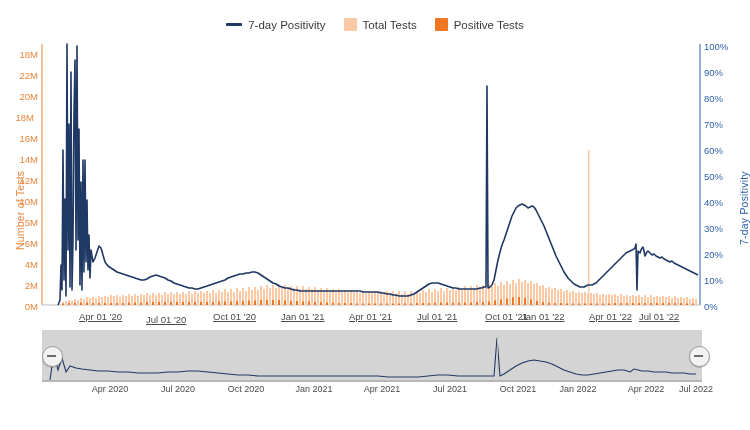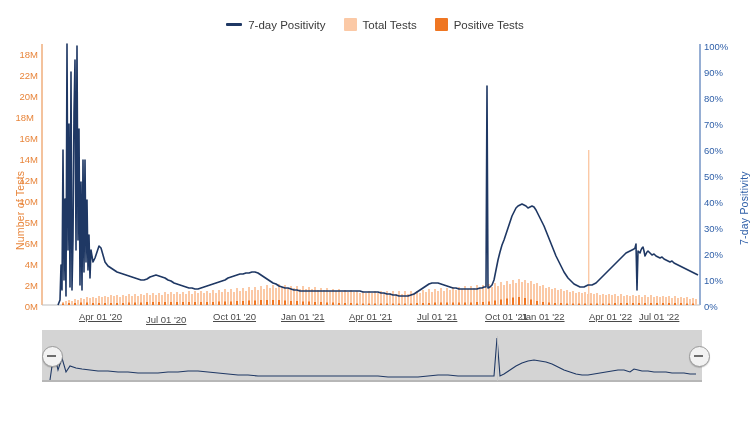--- a/index.html
+++ b/index.html
@@ -543,14 +543,26 @@
     <svg width="660" height="52" viewBox="0 0 660 52">
       <polyline fill="none" stroke="#1f3864" stroke-width="1.1" points="8,50 12,22 16,40 20,28 24,42 28,36 34,38 40,39 48,40 56,41 66,41 76,42 86,42 96,43 106,43 116,43 126,42 136,42 146,41 156,41 166,42 176,43 186,44 196,45 206,45 216,46 226,46 236,46 246,46 256,46 266,46 276,46 286,46 296,46 306,46 316,46 326,46 336,46 346,47 356,47 366,47 376,47 386,46 396,45 406,45 416,46 426,46 436,46 446,46 452,46 455,8 458,46 462,44 468,40 474,36 480,33 486,31 492,30 498,31 504,32 510,34 516,37 522,40 528,42 534,44 540,45 546,45 552,44 558,43 564,42 570,41 576,40 582,40 588,42 592,39 596,40 600,41 606,41 612,42 618,42 624,42 630,43 636,43 642,43 648,44 654,44"></polyline>
       <line x1="0" y1="51" x2="660" y2="51" stroke="#9a9a9a" stroke-width="1"></line>
       <rect x="455" y="6" width="0.9" height="45" fill="#c8c8c8"></rect>
     </svg>
   </div>
 
   <div class="nav-handle left"></div>
   <div class="nav-handle right"></div>
 
+  <div class="nav-ticks">
+    <div class="nav-tick" style="left:68px">Apr 2020</div>
+    <div class="nav-tick" style="left:136px">Jul 2020</div>
+    <div class="nav-tick" style="left:204px">Oct 2020</div>
+    <div class="nav-tick" style="left:272px">Jan 2021</div>
+    <div class="nav-tick" style="left:340px">Apr 2021</div>
+    <div class="nav-tick" style="left:408px">Jul 2021</div>
+    <div class="nav-tick" style="left:476px">Oct 2021</div>
+    <div class="nav-tick" style="left:536px">Jan 2022</div>
+    <div class="nav-tick" style="left:604px">Apr 2022</div>
+    <div class="nav-tick" style="left:654px">Jul 2022</div>
+  </div>
 
 </div>
 
 </body></html>

